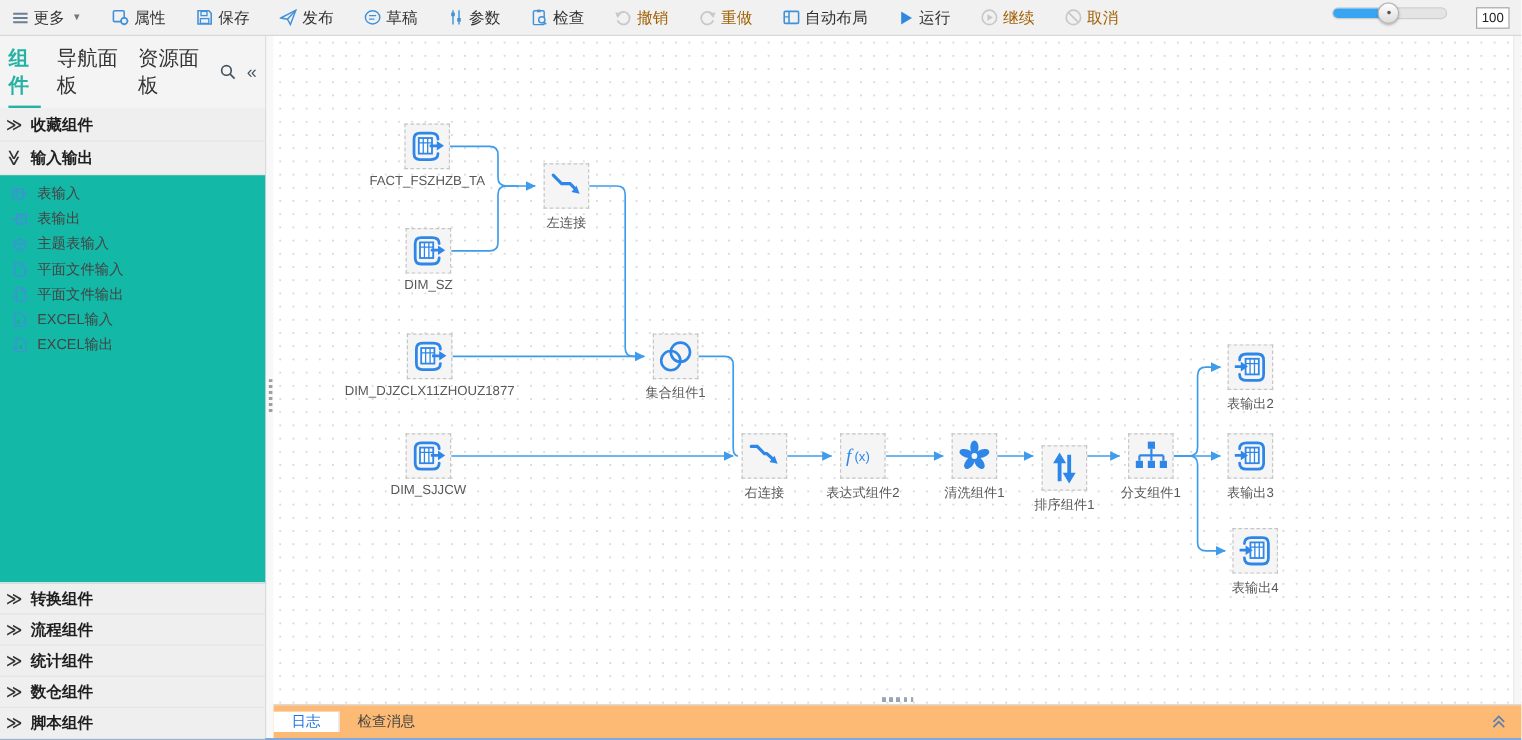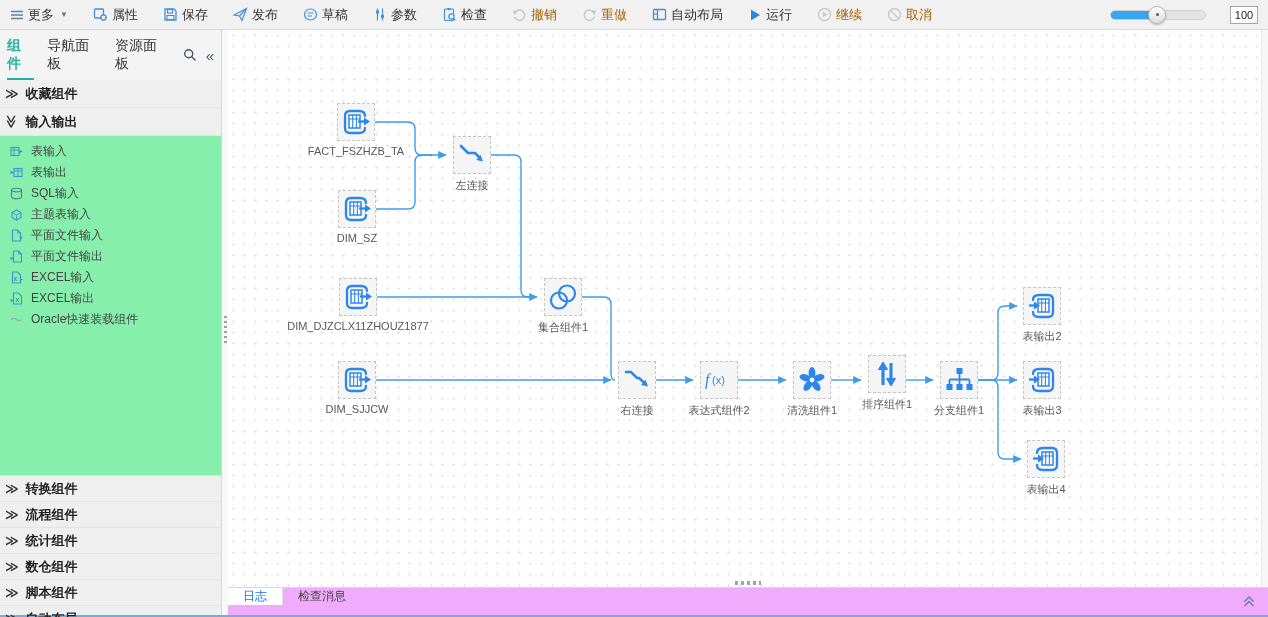--- a/index.html
+++ b/index.html
@@ -10,21 +10,21 @@
          border-bottom:2px solid #7ea9d8; }
 
   
   .toolbar { flex:0 0 30px; height:30px; background:#f1f1f1;
              border-bottom:1px solid #d8d8d8; display:flex; align-items:center;
              padding:0 10px; gap:25px; }
   .tb-item { display:flex; align-items:center; gap:4px; font-size:13px;
              color:#333; cursor:pointer; white-space:nowrap; }
   .tb-item.disabled { color:#a16207; cursor:default; }
   .tb-caret { font-size:8px; color:#777; margin-left:2px; }
-  .tb-right { margin-left:auto; display:flex; align-items:center; gap:24px; }
+  .tb-right { margin-left:auto; display:flex; align-items:flex-start; gap:24px; }
   .slider { width:96px; height:10px; background:#e4e4e4; border:1px solid #cfcfcf;
             border-radius:6px; position:relative; }
   .slider-fill { position:absolute; left:0; top:0; bottom:0; width:45px;
                  background:#38a5f2; border-radius:6px 0 0 6px; }
   .slider-handle { position:absolute; left:37px; top:-5px; width:18px; height:18px;
                    border-radius:50%; background:linear-gradient(#fefefe,#dcdcdc);
                    border:1px solid #b5b5b5; box-shadow:0 1px 2px rgba(0,0,0,.25); }
   .slider-handle::after { content:""; position:absolute; left:6.5px; top:6.5px;
                    width:3px; height:3px; border-radius:50%; background:#555; }
   .zoom-input { width:28px; height:18px; border:1px solid #a6a6a6; background:#fff;
@@ -32,32 +32,32 @@
                 font-family:"Liberation Sans",sans-serif; }
 
   
   .main { flex:1; display:flex; min-height:0; }
 
   
   .sidebar { flex:0 0 222px; width:222px; background:#efefef;
              border-right:1px solid #d5d5d5; display:flex; flex-direction:column; }
   .side-tabs { flex:0 0 32px; display:flex; align-items:center; gap:13px;
                padding:0 7px; background:#f4f4f4; }
-  .side-tab { font-size:14px; color:#333; cursor:pointer; padding:7px 0 5px 0;
+  .side-tab { font-size:17px; color:#333; cursor:pointer; padding:7px 0 5px 0;
               border-bottom:2px solid transparent; }
   .side-tab.active { color:#26b2a2; font-weight:bold; border-bottom-color:#26b2a2; }
   .side-tools { margin-left:auto; display:flex; align-items:center; gap:9px; }
   .side-tools .gl { color:#44555f; font-size:15px; line-height:1; cursor:pointer; }
   .section-h { flex:0 0 28px; display:flex; align-items:center; gap:7px;
                padding:0 5px; font-size:13px; font-weight:bold; color:#1f1f1f;
                border-bottom:1px solid #e4e4e4; cursor:pointer; }
   .section-h.small { flex:0 0 26px; }
   .chev { font-weight:bold; color:#333; font-size:13px; line-height:1; }
   .chev.down { display:inline-block; transform:rotate(90deg); }
-  .item-list { flex:0 0 340px; background:#86efac; border-bottom:1px solid #ddd;
+  .item-list { flex:0 0 340px; background:#14b8a6; border-bottom:1px solid #ddd;
                padding:5px 0; overflow:hidden; }
   .item { height:21px; display:flex; align-items:center; gap:8px; padding:0 10px;
           font-size:12px; color:#444; cursor:pointer; white-space:nowrap; }
   .item svg { flex:0 0 auto; }
 
   
   .vsplit { flex:0 0 6px; background:#f8f8f8; position:relative; cursor:col-resize; }
   .vhandle { position:absolute; top:286px; left:1.5px; width:3px; height:28px;
              background:repeating-linear-gradient(#9f9f9f 0 2px, transparent 2px 5px); }
 
@@ -72,22 +72,22 @@
           display:flex; align-items:center; justify-content:center; }
   .nlabel { position:absolute; top:42px; left:50%; width:180px; margin-left:-90px;
             text-align:center; font-size:11px; color:#585858; white-space:nowrap; }
   .hsplit-handle { position:absolute; bottom:2px; left:50%; margin-left:-13px;
             width:26px; height:4px; cursor:row-resize;
             background:repeating-linear-gradient(90deg,#98a5b5 0 3px, transparent 3px 6px); }
   .vscroll { position:absolute; right:0; top:0; bottom:0; width:7px;
              background:#f6f6f6; border-left:1px solid #eaeaea; }
 
   
-  .bottom { flex:0 0 28px; background:#f0abfc; border-top:1px solid #d9d9d9;
-            display:flex; align-items:flex-start; position:relative; }
+  .bottom { flex:0 0 28px; background:#fdba74; border-top:1px solid #d9d9d9;
+            display:flex; align-items:center; position:relative; }
   .bp-tab { min-width:54px; padding:0 15px; display:flex; align-items:center;
             justify-content:center; font-size:12px; color:#444; cursor:pointer; }
   .bp-tab.active { background:#fff; color:#1a73e8; border-right:1px solid #e0e0e0; }
   .bp-collapse { position:absolute; right:12px; top:6px; cursor:pointer; }
 </style>
 </head>
 <body>
 
 <div class="app">
 
@@ -235,27 +235,20 @@
         <div class="item">
           <svg width="13" height="13" viewBox="0 0 13 13">
               <rect x="4" y="2.5" width="8" height="8" stroke="#4191d9" stroke-width="1.1" fill="none"></rect>
               <path d="M4,5 H12 M8,2.5 V10.5" stroke="#4191d9" stroke-width="0.9"></path>
               <polygon points="0.5,4.8 3.8,6.5 0.5,8.2" fill="#4191d9"></polygon>
             </svg>
           <span>表输出</span>
         </div>
         <div class="item">
           <svg width="13" height="13" viewBox="0 0 13 13">
-              <ellipse cx="6.5" cy="3" rx="5" ry="1.8" stroke="#5a7a9a" stroke-width="1.1" fill="none"></ellipse>
-              <path d="M1.5,3 V10 A5,1.8 0 0 0 11.5,10 V3" stroke="#5a7a9a" stroke-width="1.1" fill="none"></path>
-            </svg>
-          <span>SQL输入</span>
-        </div>
-        <div class="item">
-          <svg width="13" height="13" viewBox="0 0 13 13">
               <path d="M2,4.5 L6.5,2 L11,4.5 L11,9.5 L6.5,12 L2,9.5 Z" stroke="#4191d9" stroke-width="1.1" fill="none"></path>
               <path d="M2,4.5 L6.5,7 L11,4.5 M6.5,7 V12" stroke="#4191d9" stroke-width="0.9" fill="none"></path>
             </svg>
           <span>主题表输入</span>
         </div>
         <div class="item">
           <svg width="13" height="13" viewBox="0 0 13 13">
               <path d="M2.5,1 H7.5 L10.5,4 V12 H2.5 Z" stroke="#4191d9" stroke-width="1.1" fill="none"></path>
               <path d="M7.5,1 V4 H10.5" stroke="#4191d9" stroke-width="0.9" fill="none"></path>
               <polygon points="9.8,6.8 13,8.5 9.8,10.2" fill="#4191d9"></polygon>
@@ -278,26 +271,20 @@
             </svg>
           <span>EXCEL输入</span>
         </div>
         <div class="item">
           <svg width="13" height="13" viewBox="0 0 13 13">
               <path d="M3.5,1 H8.5 L11.5,4 V12 H3.5 Z" stroke="#4191d9" stroke-width="1.1" fill="none"></path>
               <text x="5.6" y="10" font-size="6.5" fill="#2aa198" font-weight="bold">x</text>
               <polygon points="0.5,6.8 3.7,8.5 0.5,10.2" fill="#4191d9"></polygon>
             </svg>
           <span>EXCEL输出</span>
-        </div>
-        <div class="item">
-          <svg width="13" height="13" viewBox="0 0 13 13">
-              <path d="M1,6.5 Q4,4.5 6.5,6.5 T12,6.5" stroke="#a0a0a0" stroke-width="1.1" fill="none"></path>
-            </svg>
-          <span>Oracle快速装载组件</span>
         </div>
       </div>
 
       <div class="section-h small">
         <span class="chev">≫</span>
         <span>转换组件</span>
       </div>
       <div class="section-h small">
         <span class="chev">≫</span>
         <span>流程组件</span>
@@ -451,21 +438,21 @@
                   <ellipse cx="15" cy="8" rx="3.4" ry="6" transform="rotate(144 15 15)"></ellipse>
                   <ellipse cx="15" cy="8" rx="3.4" ry="6" transform="rotate(216 15 15)"></ellipse>
                   <ellipse cx="15" cy="8" rx="3.4" ry="6" transform="rotate(288 15 15)"></ellipse>
                 </g>
                 <circle cx="15" cy="15" r="2.4" fill="#f5f5f5"></circle>
               </svg>
           </div>
           <div class="nlabel">清洗组件1</div>
         </div>
 
-        <div class="node" style="left:640px;top:325px">
+        <div class="node" style="left:640px;top:341px">
           <div class="nbox">
             <svg width="30" height="30" viewBox="0 0 30 30">
                 <g fill="#2e87e8" stroke="#2e87e8">
                   <path d="M11,26 V9" stroke-width="3.2"></path>
                   <polygon points="6.5,10.5 11,3 15.5,10.5"></polygon>
                   <path d="M19,4 V21" stroke-width="3.2"></path>
                   <polygon points="14.5,19.5 19,27 23.5,19.5"></polygon>
                 </g>
               </svg>
           </div>

